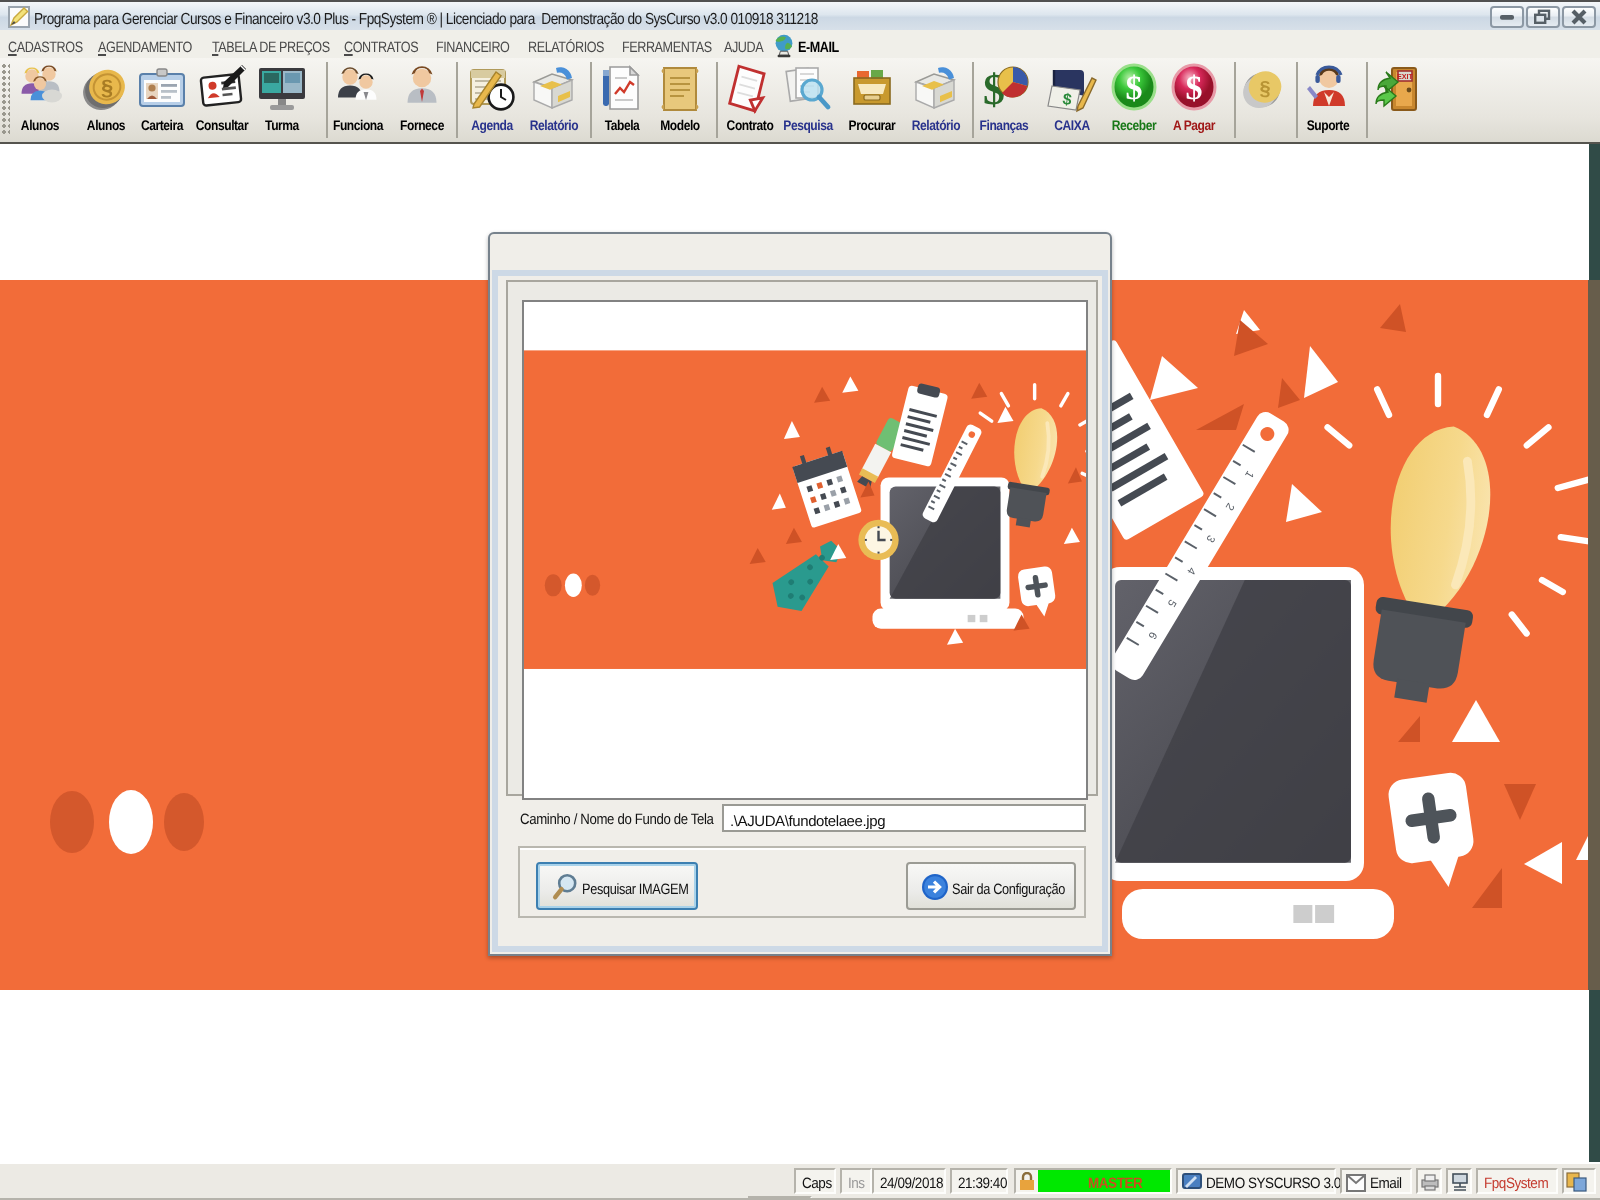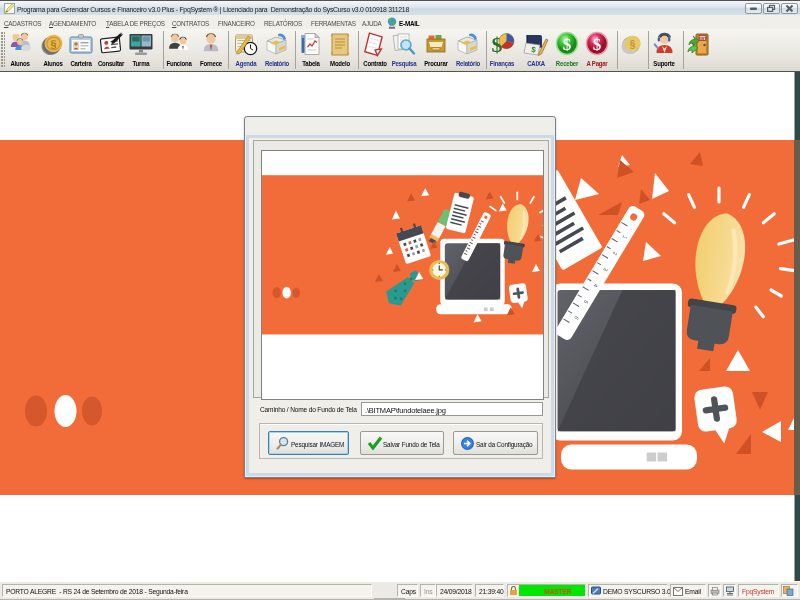--- a/index.html
+++ b/index.html
@@ -591,51 +591,42 @@
               <polygon points="222,48 226,40 230,47" fill="#cf5226"></polygon>
               <polygon points="235,60 239,52 243,59" fill="#fff"></polygon>
               <polygon points="270,90 274,82 277,89" fill="#cf5226"></polygon>
               <polygon points="268,120 272,112 276,119" fill="#fff"></polygon>
               <polygon points="243,163 247,155 251,162" fill="#cf5226"></polygon>
               <polygon points="210,170 214,162 218,169" fill="#fff"></polygon>
             </svg>
         </div>
       </div>
       <div id="caminho">Caminho / Nome do Fundo de Tela</div>
-      <div id="pathfield">.\BITMAP\fundotelaee.jpg</div>
+      <div id="pathfield">.\AJUDA\fundotelaee.jpg</div>
       <div id="btngroup">
         <div class="dbtn" id="btn1" style="width:81px;">
           <svg class="ic" width="15" height="15" viewBox="0 0 15 15">
               <circle cx="8.6" cy="5.6" r="4" fill="#d5e7f2" stroke="#5f7d93" stroke-width="1.3"></circle>
               <path d="M5.8 8.6 L2.6 12.6" stroke="#b08d52" stroke-width="2.2" stroke-linecap="round"></path>
             </svg>
           <span class="tx">Pesquisar IMAGEM</span>
-        </div>
-        <div class="dbtn" id="btn2" style="left:100px;width:84px;">
-          <svg class="ic" width="16" height="15" viewBox="0 0 16 15">
-              <path d="M2 7 L6 12 L14 1.5" stroke="#1fa01f" stroke-width="3.2" fill="none"></path>
-            </svg>
-          <span class="tx">Salvar Fundo de Tela</span>
         </div>
         <div class="dbtn" id="btn3" style="left:193px;width:85px;">
           <svg class="ic" width="15" height="15" viewBox="0 0 15 15">
               <circle cx="7.5" cy="7.5" r="6.5" fill="#1f64c8"></circle>
               <circle cx="7.5" cy="7.5" r="5.4" fill="#3b82dd"></circle>
               <path d="M4 7.5 h5 M7 4.8 L9.8 7.5 L7 10.2" stroke="#fff" stroke-width="1.6" fill="none"></path>
             </svg>
           <span class="tx">Sair da Configuração</span>
         </div>
       </div>
     </div>
   </div>
 
   <div id="statusbar">
-    <div class="sp" style="left:2px;width:370px;">
-        <span>PORTO ALEGRE&nbsp; - RS 24 de Setembro de 2018 - Segunda-feira</span>
-      </div>
     <div class="sp" style="left:374px;width:32px;margin-top:14px;">
         <span>Num</span>
       </div>
     <div class="sp" style="left:397px;width:21px;">
         <span>Caps</span>
       </div>
     <div class="sp" style="left:420px;width:16px;color:#999;">
         <span>Ins</span>
       </div>
     <div class="sp" style="left:436px;width:37px;">

